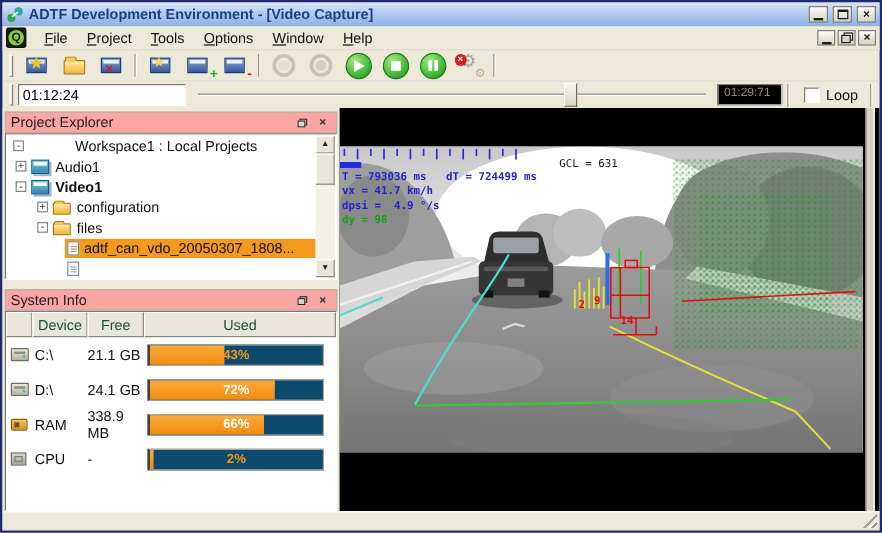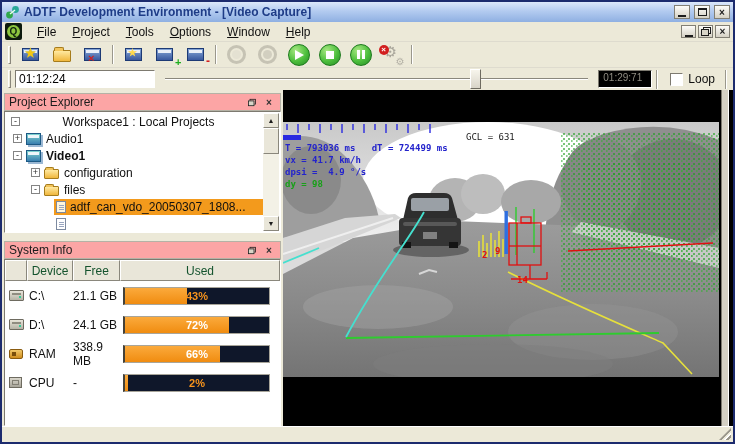--- a/index.html
+++ b/index.html
@@ -96,21 +96,21 @@
 
 
 .si-content{flex:1;background:#fff;border:1px solid;border-color:#7d7a70 #fff #fff #7d7a70;overflow:hidden}
 .si-head{display:flex;height:21px}
 .hcell{background:#e9e6d9;border:1px solid;border-color:#fff #8a877c #8a877c #fff;color:#14532d;font-size:12px;display:flex;align-items:center;justify-content:center;flex:none}
 .hc0{width:22px}.hc1{width:46px}.hc2{width:47px}.hc3{flex:1}
 .sirow{display:flex;align-items:center;height:29px;padding-left:4px}
 .si-icon{width:20px;flex:none;display:flex;align-items:center}
 .si-dev{width:44px;flex:none;font-size:12px;color:#101010}
 .si-free{width:50px;flex:none;font-size:12px;color:#101010}
-.bartrack{position:relative;width:147px;height:18px;border:1px solid #a8a59a;border-left:2px solid #44423a;background:#0f172a;flex:none}
+.bartrack{position:relative;width:147px;height:18px;border:1px solid #a8a59a;border-left:2px solid #44423a;background:#0c4a6e;flex:none}
 .barfill{height:100%;background:linear-gradient(#fbaa3c,#f08c10)}
 .barlabel{position:absolute;left:0;top:0;right:0;bottom:0;display:flex;align-items:center;justify-content:center;font-size:11px;font-weight:bold}
 .lab-white{color:#fff}.lab-orange{color:#f7941d}
 .dev-drive{width:15px;height:11px;background:linear-gradient(#e8e5da,#b6b3a6);border:1px solid #6e6b60;border-radius:1px;position:relative}
 .dev-drive::before{content:"";position:absolute;left:2px;top:2px;right:2px;height:2px;background:#8f8c80}
 .dev-drive::after{content:"";position:absolute;right:2px;bottom:2px;width:2px;height:2px;background:#3c9}
 .dev-ram{width:14px;height:10px;background:linear-gradient(#f2c96a,#cf8d1e);border:1px solid #8a5c10;position:relative;border-radius:2px}
 .dev-ram::before{content:"";position:absolute;left:2px;top:2px;width:4px;height:4px;background:#7a4f0c}
 .dev-cpu{width:13px;height:11px;background:linear-gradient(#d9d6cb,#a8a59a);border:1px solid #6e6b60;position:relative}
 .dev-cpu::before{content:"";position:absolute;left:2px;top:2px;right:2px;bottom:2px;border:1px solid #82works7f74;border:1px solid #827f74}
@@ -473,21 +473,21 @@
             <line x1="285" y1="129" x2="430" y2="121"></line>
           </g>
         </svg>
         <div class="vtext dark" style="left:183px;top:10px">GCL = 631</div>
         <div class="vtext" style="left:2px;top:21px">T = 793036 ms   dT = 724499 ms</div>
         <div class="vtext" style="left:2px;top:33px">vx = 41.7 km/h</div>
         <div class="vtext" style="left:2px;top:45px">dpsi =  4.9 °/s</div>
         <div class="vtext green" style="left:2px;top:57px">dy = 98</div>
         <span class="vmark" style="left:199px;top:128px">2</span>
         <span class="vmark" style="left:212px;top:124px">9</span>
-        <span class="vmark" style="left:234px;top:153px">14</span>
+        <span class="vmark" style="left:234px;top:141px">14</span>
       </div>
       <div class="frame-strip"></div>
     </div>
   </div>
 
   <div class="statusbar">
     <div class="resize-grip"></div>
   </div>
 </div>
 

